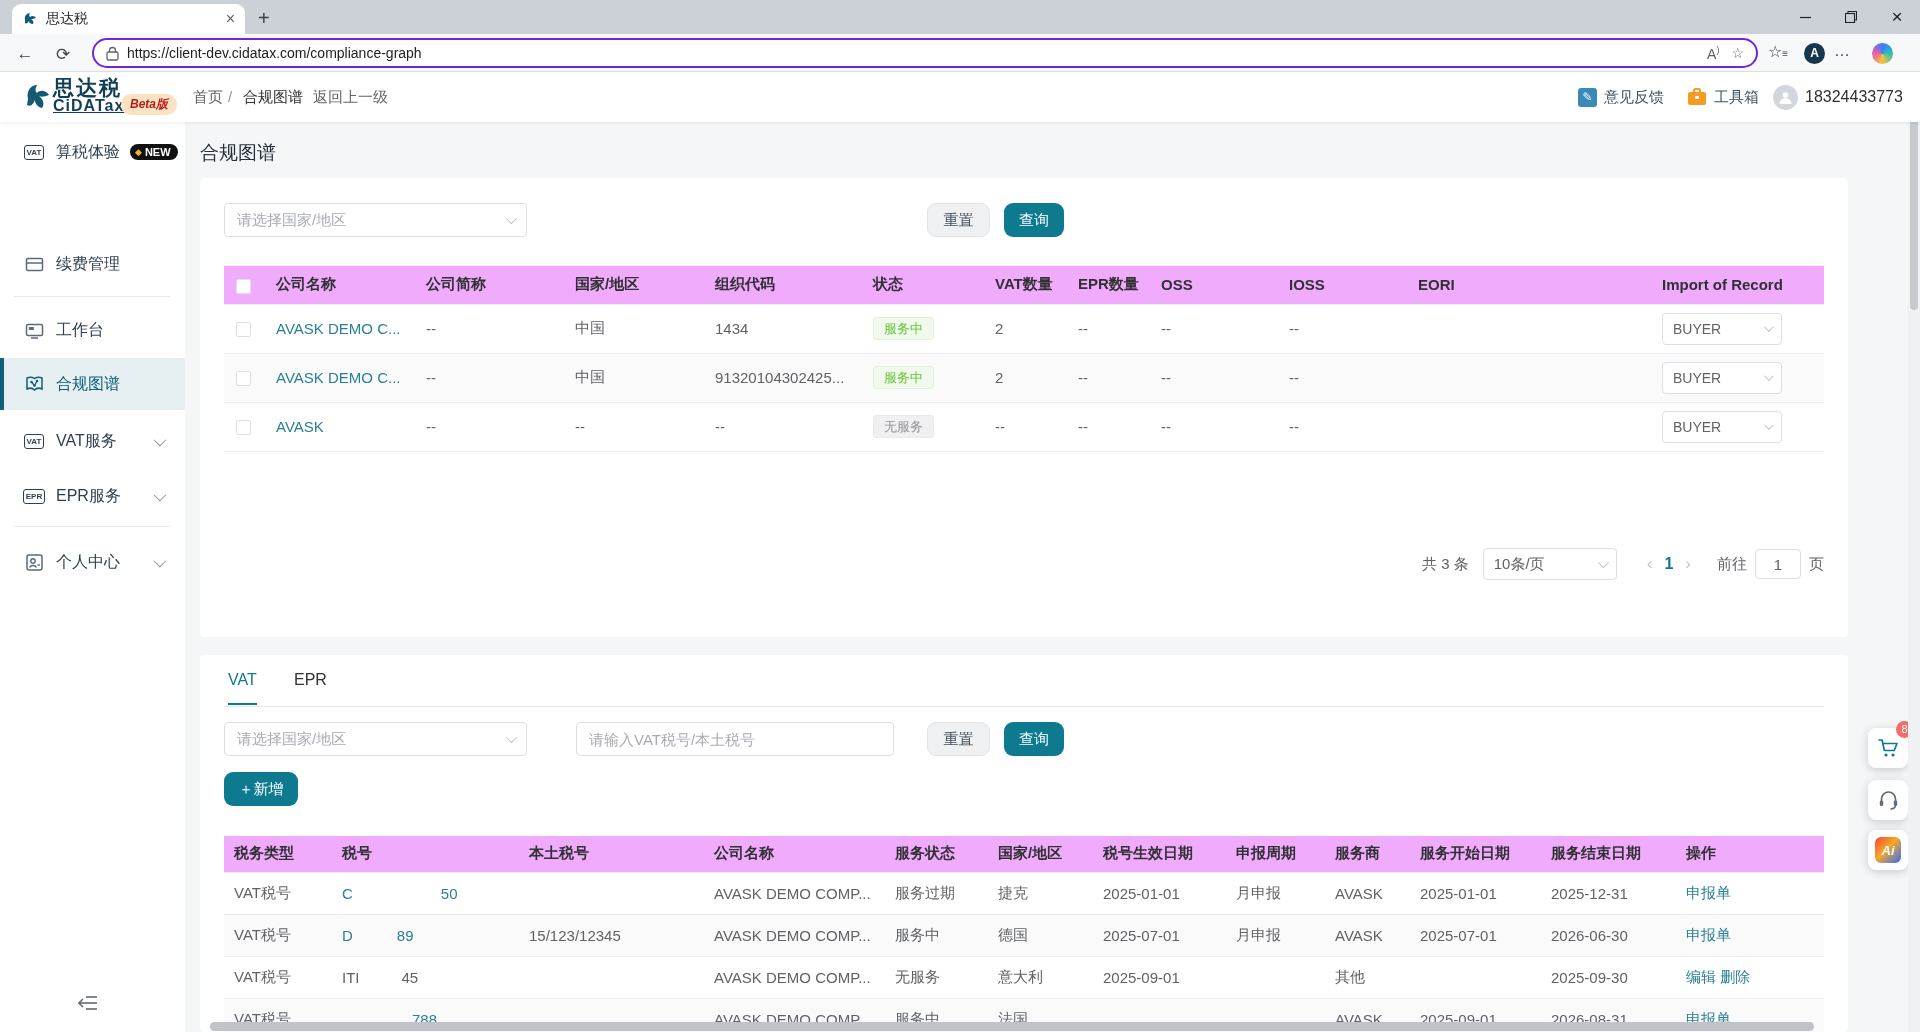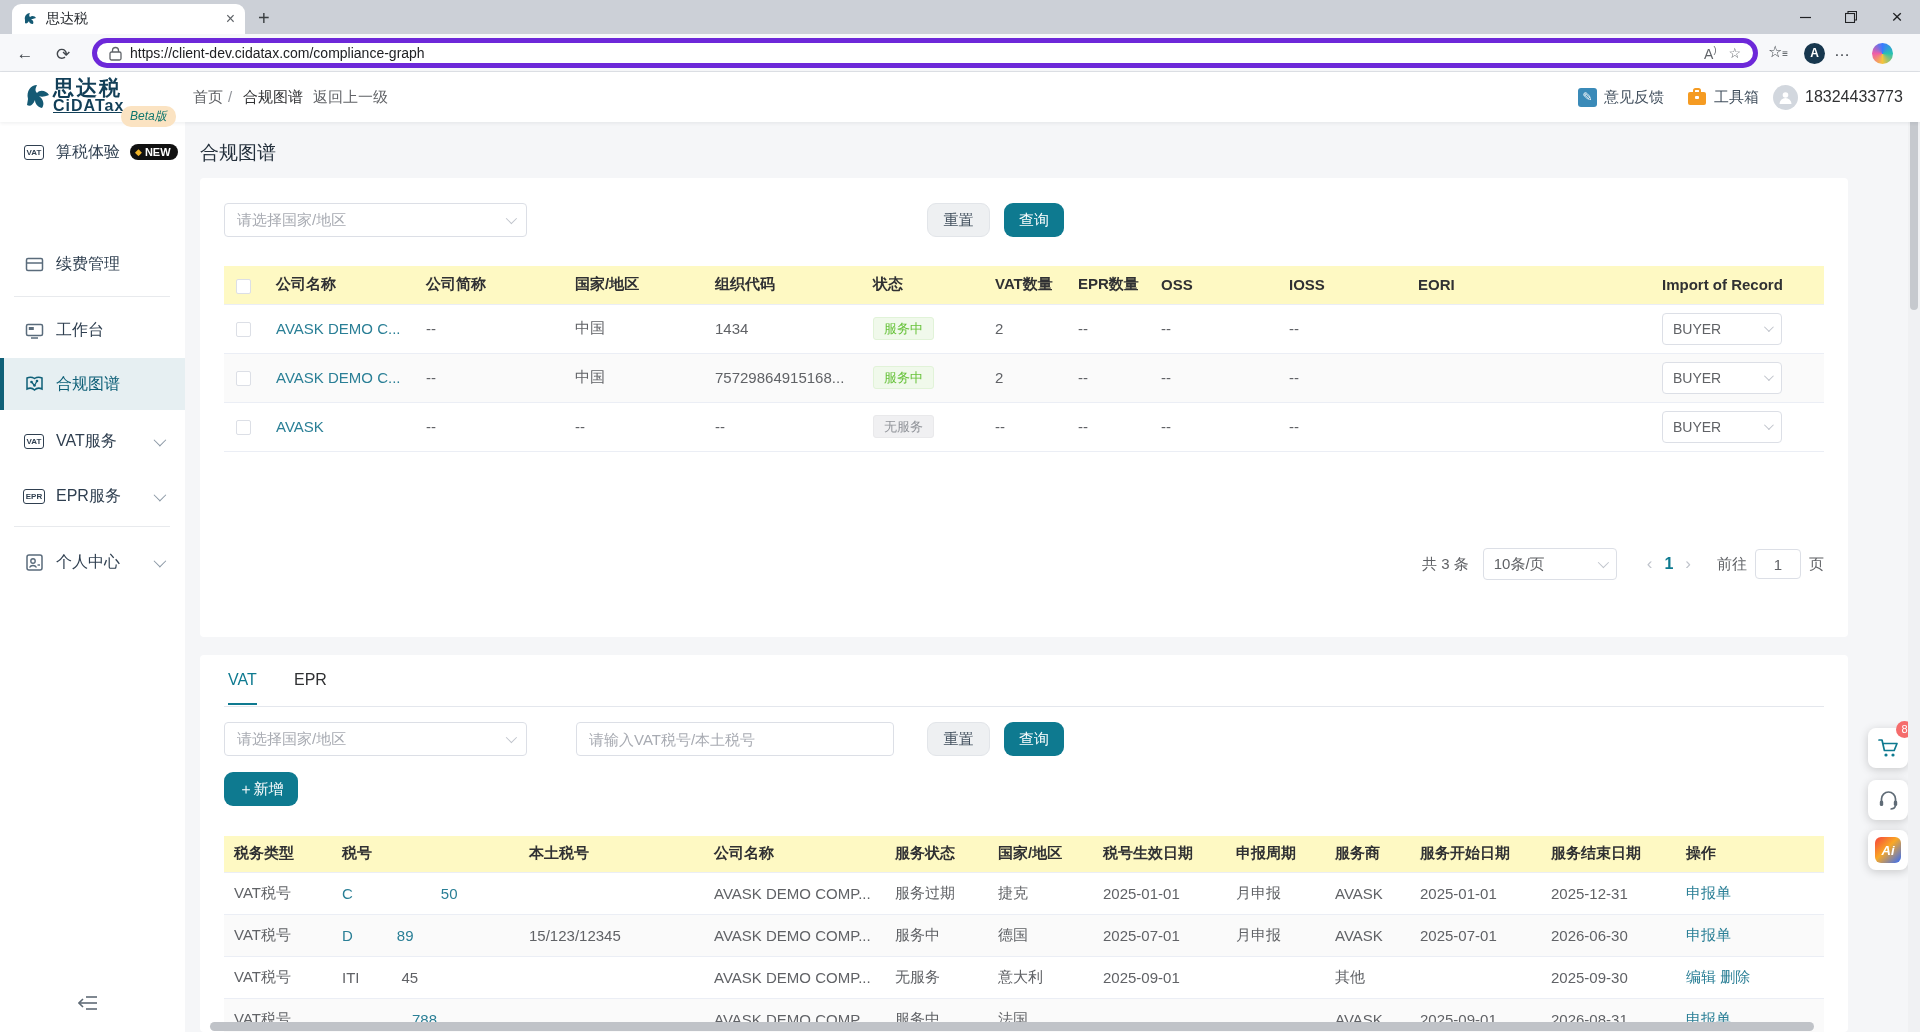--- a/index.html
+++ b/index.html
@@ -10,33 +10,33 @@
   
   .tabstrip { position:absolute; top:0; left:0; width:1920px; height:34px; background:#ccd0d7; }
   .tab { position:absolute; top:4px; left:12px; width:233px; height:30px; background:#fff; border-radius:9px 9px 0 0; display:flex; align-items:center; padding:0 10px; }
   .tab-title { font-size:14px; color:#1f2328; margin-left:8px; flex:1; }
   .tab-close { color:#5f6368; font-size:16px; line-height:1; cursor:default; }
   .newtab { position:absolute; left:258px; top:7px; font-size:20px; color:#3c4043; }
   .wincontrols { position:absolute; right:0; top:0; height:34px; display:flex; }
   .winbtn { width:46px; height:34px; display:flex; align-items:center; justify-content:center; color:#202124; }
   .toolbar { position:absolute; top:34px; left:0; width:1920px; height:38px; background:#f7f8fa; border-bottom:1px solid #dfe2e7; }
   .navbtn { position:absolute; top:7px; width:26px; height:26px; display:flex; align-items:center; justify-content:center; font-size:17px; color:#41464c; }
-  .addrbar { position:absolute; left:92px; top:4px; width:1666px; height:30px; background:#fff; border:5px solid #6d28d9; border-radius:15px; display:flex; align-items:center; padding:0 12px; }
+  .addrbar { position:absolute; left:92px; top:4px; width:1666px; height:30px; background:#fff; border:2px solid #6d28d9; border-radius:15px; display:flex; align-items:center; padding:0 12px; }
   .url { font-size:14px; color:#202124; margin-left:8px; flex:1; }
   .addr-ico { color:#5f6368; font-size:14px; margin-left:12px; }
   .tool-ico { position:absolute; top:8px; font-size:16px; color:#41464c; }
   .ext-circle { position:absolute; top:9px; width:21px; height:21px; background:#17374e; color:#fff; border-radius:50%; font-size:12px; font-weight:bold; text-align:center; line-height:21px; }
   .copilot { position:absolute; top:9px; width:21px; height:21px; border-radius:50%; background:conic-gradient(#3a7bff,#27c2b0,#f6c33c,#ef5da8,#3a7bff); }
 
   
   .app-header { position:absolute; top:72px; left:0; width:1920px; height:50px; background:#fff; box-shadow:0 1px 4px rgba(0,21,41,.08); z-index:6; }
   .logo-text { position:absolute; left:53px; top:5px; color:#123f58; }
   .logo-cn { font-size:21px; font-weight:bold; letter-spacing:2px; line-height:22px; }
   .logo-en { font-size:16px; font-weight:bold; letter-spacing:1px; line-height:14px;text-decoration:underline; }
-  .beta { position:absolute; left:121px; top:34px; background:#fbe3c2; color:#0f766e; font-size:12px; font-style:italic; font-weight:normal; padding:2px 9px; border-radius:10px; }
+  .beta { position:absolute; left:121px; top:22px; background:#fbe3c2; color:#b91c1c; font-size:12px; font-style:italic; font-weight:bold; padding:2px 9px; border-radius:10px; }
   .crumb { position:absolute; top:16px; font-size:15px; }
   .hdr-right { position:absolute; top:0; height:50px; display:flex; align-items:center; }
   .hdr-item { display:flex; align-items:center; font-size:15px; color:#42505e; }
   .fb-icon { width:19px; height:19px; background:#3a8ab8; border-radius:3px; color:#fff; font-size:12px; text-align:center; line-height:19px; margin-right:7px; }
   .avatar { width:25px; height:25px; background:#d2d7de; border-radius:50%; display:flex; align-items:center; justify-content:center; margin-right:7px; }
 
   
   .sidebar { position:absolute; top:72px; left:0; width:185px; height:960px; background:#fff; z-index:5; }
   .side-item { position:absolute; left:0; width:185px; height:52px; display:flex; align-items:center; color:#2f3f50; font-size:16px; cursor:default; }
   .side-item .s-ico { width:20px; height:20px; margin:0 12px 0 24px; display:flex; align-items:center; justify-content:center; }
@@ -57,21 +57,21 @@
 
   .sel { position:absolute; height:34px; border:1px solid #dcdfe6; border-radius:4px; background:#fff; display:flex; align-items:center; padding:0 12px; font-size:15px; color:#a8abb2; }
   .sel .chev { margin-left:auto; width:8px; height:8px; border-right:1.5px solid #c0c4cc; border-bottom:1.5px solid #c0c4cc; transform:rotate(45deg) translateY(-2px); }
   .inp { position:absolute; height:34px; border:1px solid #dcdfe6; border-radius:4px; padding:0 12px; font-size:15px; color:#606266; font-family:inherit; outline:none; }
   .inp::placeholder { color:#a8abb2; }
   .btn { position:absolute; height:34px; border:none; border-radius:9px; font-size:15px; font-family:inherit; cursor:pointer; }
   .btn-plain { background:#eef0f2; color:#42505e; border:1px solid #e2e5e9; }
   .btn-primary { background:#0e7a90; color:#fff; }
 
   table.grid { position:absolute; left:24px; border-collapse:collapse; table-layout:fixed; font-size:15px; color:#606266; }
-  table.grid th { font-weight:bold; color:#303133; background:#fef9c3; text-align:left; }
+  table.grid th { font-weight:bold; color:#303133; background:#f0abfc; text-align:left; }
   table.grid th, table.grid td { border-bottom:1px solid #ebeef5; overflow:hidden; white-space:nowrap; }
   #tbl1 th, #tbl1 td { height:49px; padding-left:12px; }
   #tbl1 th { height:38px; }
   #tbl2 th, #tbl2 td { height:42px; padding-left:10px; }
   #tbl2 th { height:36px; }
   tr.stripe td { background:#fafafa; }
   .cbx { display:inline-block; width:15px; height:15px; border:1px solid #dcdfe6; border-radius:2px; background:#fff; vertical-align:middle; }
   .lnk { color:#2a7f96; cursor:pointer; }
   .tag { display:inline-block; font-size:13px; padding:4px 10px; border-radius:3px; line-height:1; }
   .tag-success { background:#f0f9eb; border:1px solid #e1f3d8; color:#67c23a; }
@@ -327,21 +327,21 @@
         <td><span class="row-sel">
                 <span>BUYER</span>
                 <span class="chev"></span>
               </span></td>
       </tr>
       <tr class="stripe">
         <td><span class="cbx"></span></td>
         <td><span class="lnk">AVASK DEMO C...</span></td>
         <td>--</td>
         <td>中国</td>
-        <td>75729864915168...</td>
+        <td>91320104302425...</td>
         <td><span class="tag tag-success">服务中</span></td>
         <td>2</td>
         <td>--</td>
         <td>--</td>
         <td>--</td>
         <td></td>
         <td><span class="row-sel">
                 <span>BUYER</span>
                 <span class="chev"></span>
               </span></td>

